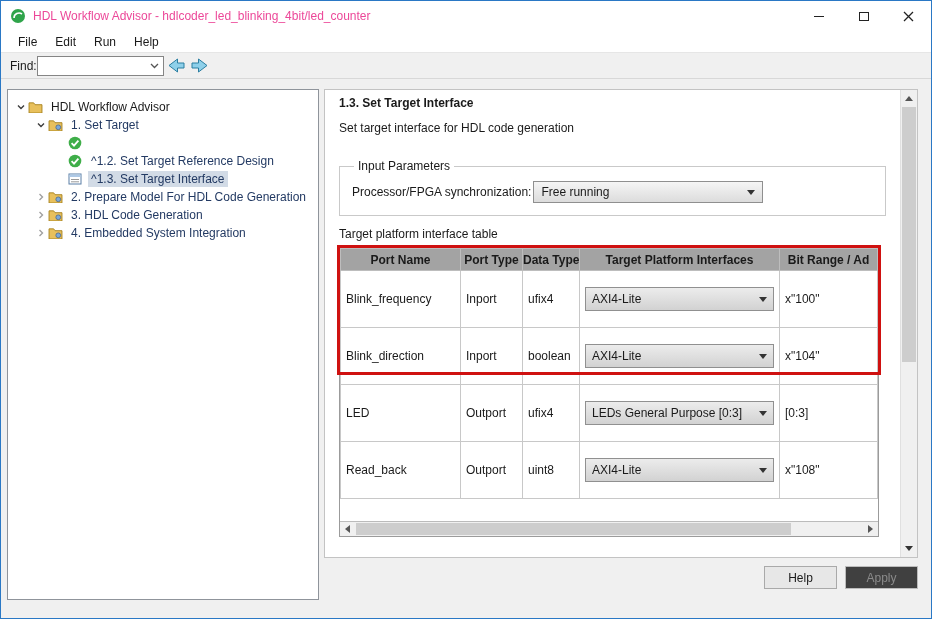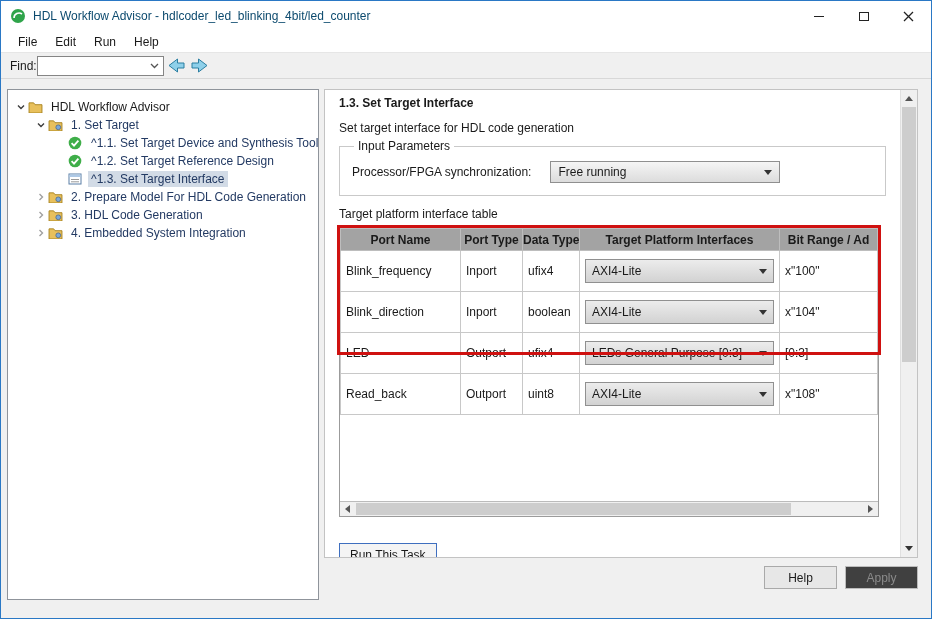--- a/index.html
+++ b/index.html
@@ -8,21 +8,21 @@
     font-family:"Liberation Sans", sans-serif;
     font-size:12px; color:#1a1a1a;
     background:#f0f0f0;
     border:1px solid #2a78c5;
     position:relative; overflow:hidden;
   }
 
   
   .titlebar { height:30px; background:#fff; display:flex; align-items:center; padding-left:9px; }
   .app-icon { width:16px; height:16px; flex:0 0 auto; }
-  .title-text { margin-left:7px; font-size:12px; color:#0c4a6e; }
+  .title-text { margin-left:7px; font-size:12px; color:#ec4899; }
   .win-controls { margin-left:auto; display:flex; height:100%; }
   .win-btn { width:45px; height:100%; display:flex; align-items:center; justify-content:center; }
   .glyph-min { width:10px; height:1px; background:#222; }
   .glyph-max { width:10px; height:9px; border:1px solid #222; }
 
   
   .menubar { height:21px; background:#fff; display:flex; align-items:center; padding-left:8px; }
   .menu-item { padding:2px 9px; }
 
   
@@ -51,38 +51,38 @@
   .splitter i { width:2px; height:2px; background:#7d7d7d; border-radius:50%; }
 
   
   .content { position:absolute; left:323px; top:88px; width:594px; height:469px;
              background:#fff; border:1px solid #c3c3c3; }
   .content-inner { position:absolute; left:0; top:0; right:17px; bottom:0; padding:6px 14px; overflow:hidden; }
 
   .panel-heading { font-weight:bold; }
   .panel-desc { margin-top:11px; }
 
-  fieldset.input-params { margin-top:4px; border:1px solid #c9c9c9; padding:4px 12px 12px; }
+  fieldset.input-params { margin-top:24px; border:1px solid #c9c9c9; padding:4px 12px 12px; }
   fieldset.input-params legend { padding:0 4px; margin-left:2px; }
-  .sync-row { display:flex; align-items:center; gap:19px; margin-top:4px; }
+  .sync-row { display:flex; align-items:center; gap:2px; margin-top:4px; }
   .combo { width:230px; height:22px; border:1px solid #8f8f8f;
            background:linear-gradient(#f5f5f5,#dcdcdc);
            display:flex; align-items:center; justify-content:space-between; padding:0 7px; }
   .tri-down { width:0; height:0; border-left:4px solid transparent; border-right:4px solid transparent; border-top:5px solid #333; }
 
   .table-label { margin-top:11px; }
 
   .table-widget { position:relative; margin-top:6px; width:540px; height:290px;
                   border:1px solid #9b9b9b; background:#fff; }
   .red-box { position:absolute; left:-3px; top:-3px; width:calc(100% + 6px); height:130px;
              border:3px solid #cf1110; pointer-events:none; z-index:5; }
   table.iftable { border-collapse:collapse; table-layout:fixed; width:537px; }
   table.iftable th { font-weight:bold; border:1px solid #bdbdbd; height:22px; text-align:center;
                      background:#a3a3a3; overflow:hidden; white-space:nowrap; }
-  table.iftable td { border:1px solid #c8c8c8; height:24px; padding:8px 5px;
+  table.iftable td { border:1px solid #c8c8c8; height:24px; padding:16px 5px;
                      overflow:hidden; white-space:nowrap; }
   td.combo-td { padding:0; }
   .tcombo { height:24px; display:flex; align-items:center; justify-content:space-between;
             padding:0 6px; background:linear-gradient(#ececec,#d2d2d2); border:1px solid #909090; }
 
   .hscroll { position:absolute; left:0; right:0; bottom:0; height:15px; background:#f0f0f0;
              border-top:1px solid #bbb; }
   .hs-btn { position:absolute; top:0; width:15px; height:14px; display:flex; align-items:center; justify-content:center; }
   .hs-left { left:0; } .hs-right { right:0; }
   .tri-left { width:0; height:0; border-top:4px solid transparent; border-bottom:4px solid transparent; border-right:5px solid #555; }
@@ -189,21 +189,20 @@
   </div>
 
   <div class="tree-row l2">
     <span class="chev"></span>
     <span class="ticon">
       <svg width="14" height="14" viewBox="0 0 14 14">
           <circle cx="7" cy="7" r="6.3" fill="#3fae49"></circle>
           <path d="M3.6 7.2 L6 9.6 L10.4 4.6" stroke="#fff" stroke-width="1.8" fill="none"></path>
         </svg>
     </span>
-    <span class="tlabel">^1.1. Set Target Device and Synthesis Tool</span>
   </div>
 
   <div class="tree-row l2">
     <span class="chev"></span>
     <span class="ticon">
       <svg width="14" height="14" viewBox="0 0 14 14">
           <circle cx="7" cy="7" r="6.3" fill="#3fae49"></circle>
           <path d="M3.6 7.2 L6 9.6 L10.4 4.6" stroke="#fff" stroke-width="1.8" fill="none"></path>
         </svg>
     </span>

